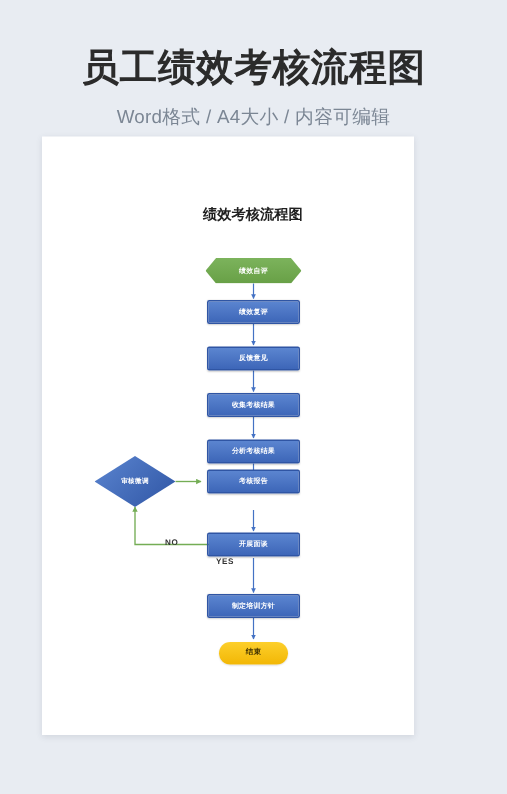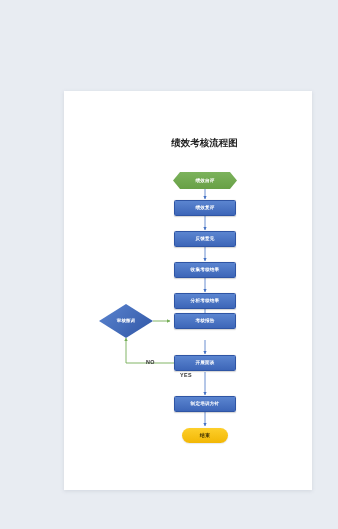--- a/index.html
+++ b/index.html
@@ -27,21 +27,20 @@
     letter-spacing: 0.2px;
   }
 
   
   .paper {
     position: absolute;
     left: 28px; top: 91px;
     width: 248px; height: 399px;
     background: #ffffff;
     box-shadow: 0 1px 4px rgba(60,70,90,0.13);
-    margin-left: 36px;
   }
 
   .doc-title {
     position: absolute;
     left: 0; top: 46px;
     width: 281px;
     text-align: center;
     font-size: 9.5px;
     font-weight: bold;
     color: #1f1f1f;
@@ -105,20 +104,24 @@
     font-weight: bold;
     color: #333333;
     letter-spacing: 0.4px;
   }
 </style>
 </head>
 <body>
 
 <div id="root">
 
+  <div class="header">
+    <div class="header-title">员工绩效考核流程图</div>
+    <div class="header-sub">Word格式 / A4大小 / 内容可编辑</div>
+  </div>
 
   <div class="paper">
 
     <div class="doc-title">绩效考核流程图</div>
 
     <div class="flow">
 
       <svg width="281" height="399">
         <defs>
           <marker id="ab" markerWidth="5" markerHeight="5" refX="3.6" refY="2" orient="auto">

